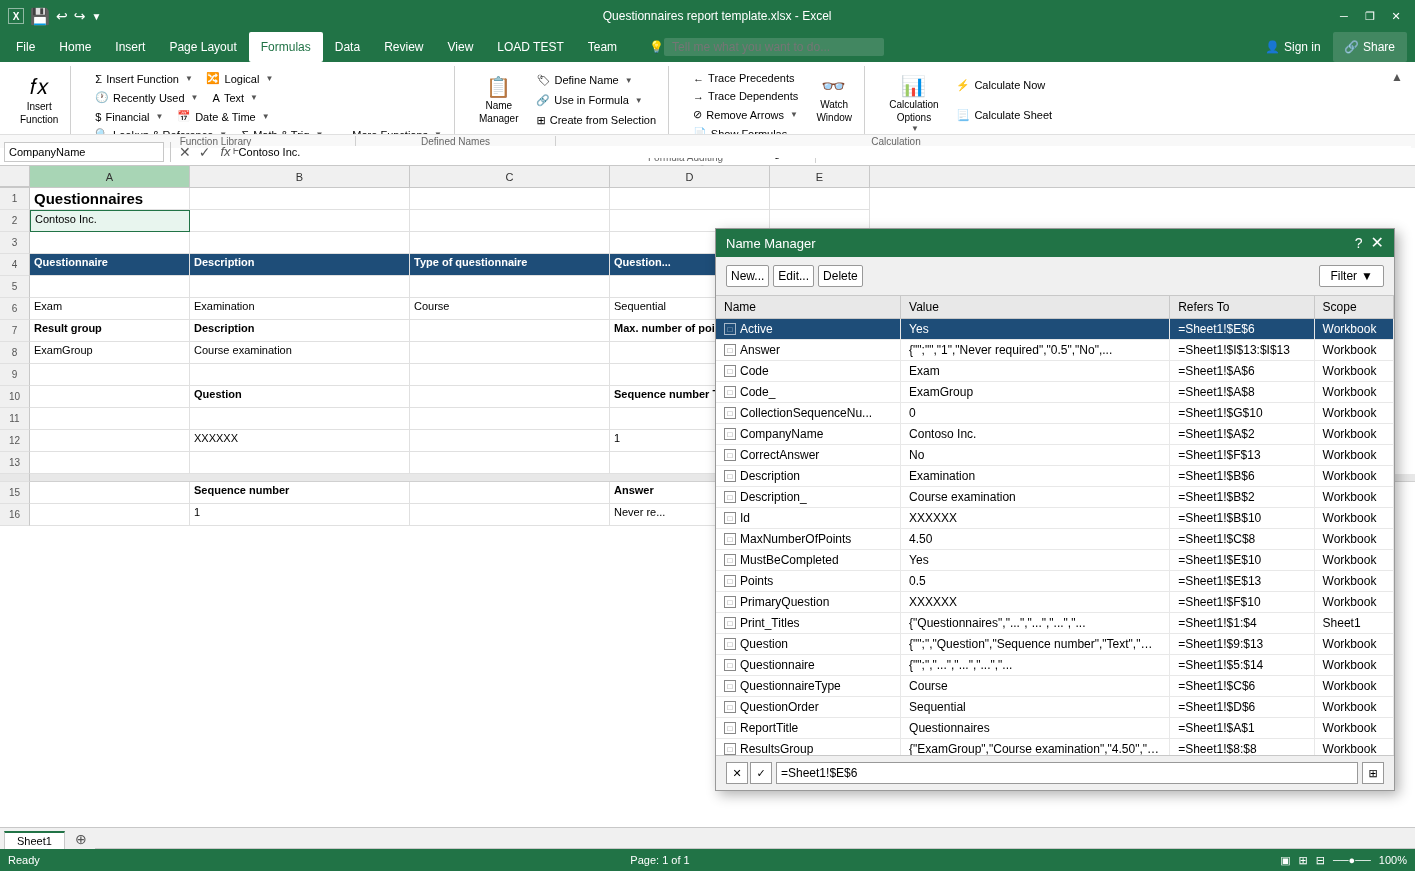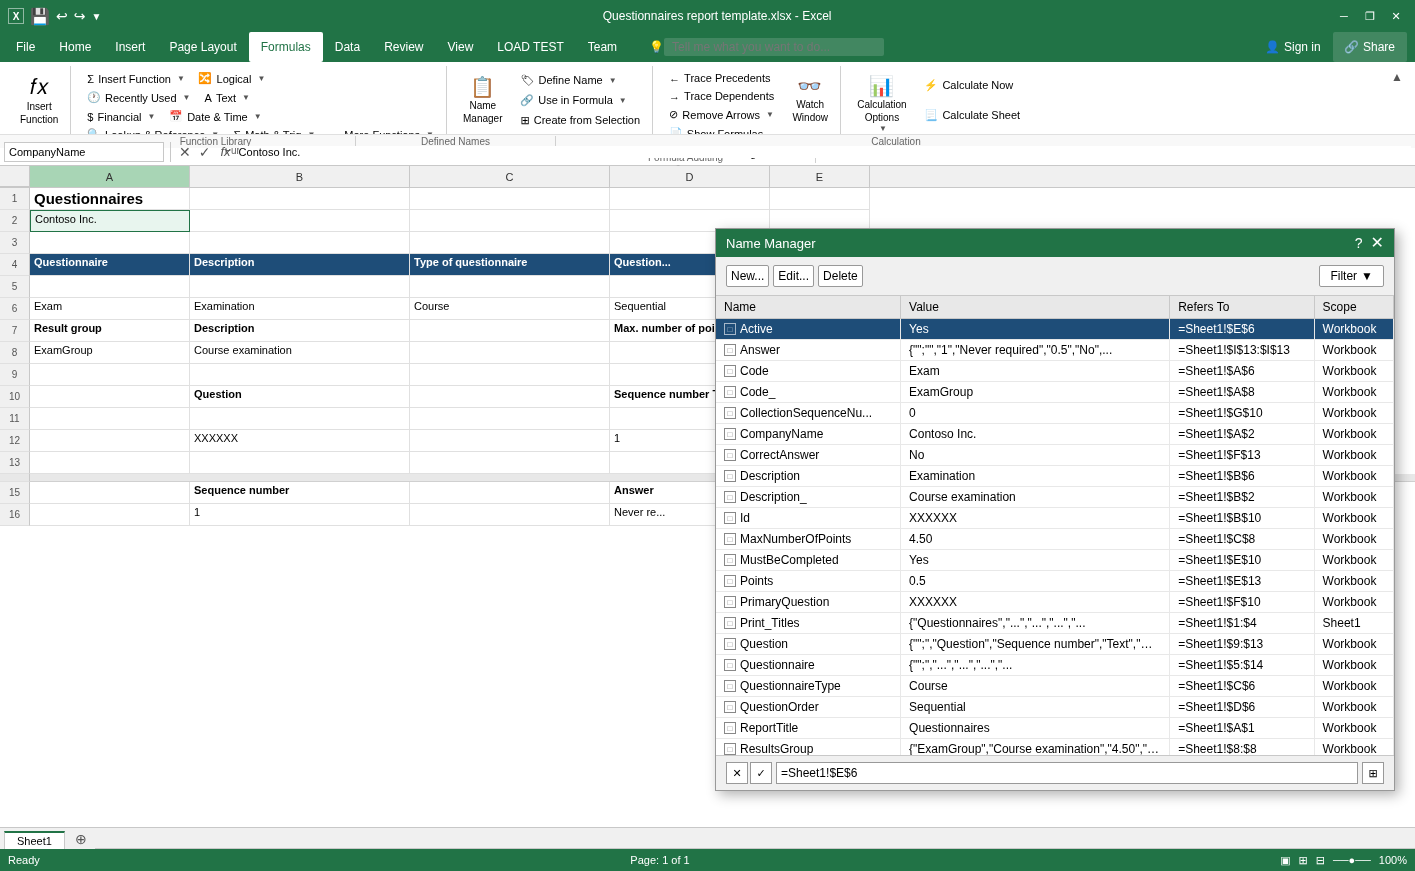--- a/index.html
+++ b/index.html
@@ -45,21 +45,21 @@
       background: white;
       border-bottom: 1px solid #c8c8c8;
       padding: 4px 0 0 0;
       display: flex;
       flex-direction: column;
     }
     .ribbon-content {
       display: flex;
       align-items: flex-end;
       padding: 0 8px;
-      gap: 4px;
+      gap: 12px;
     }
     .ribbon-btn-large {
       display: flex;
       flex-direction: column;
       align-items: center;
       padding: 4px 6px;
       cursor: pointer;
       border-radius: 2px;
       min-width: 48px;
     }

